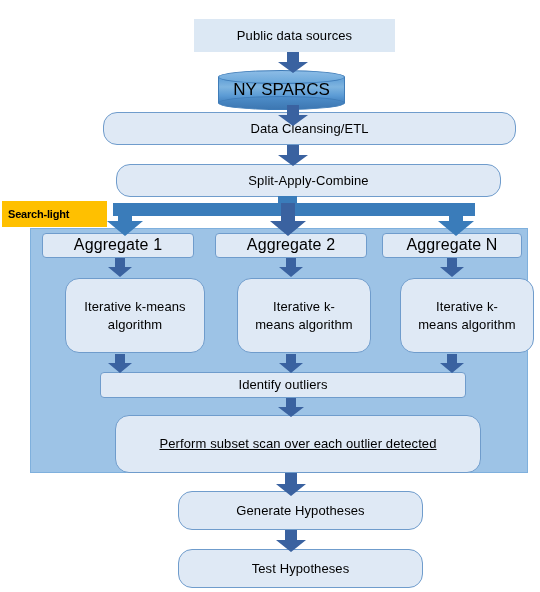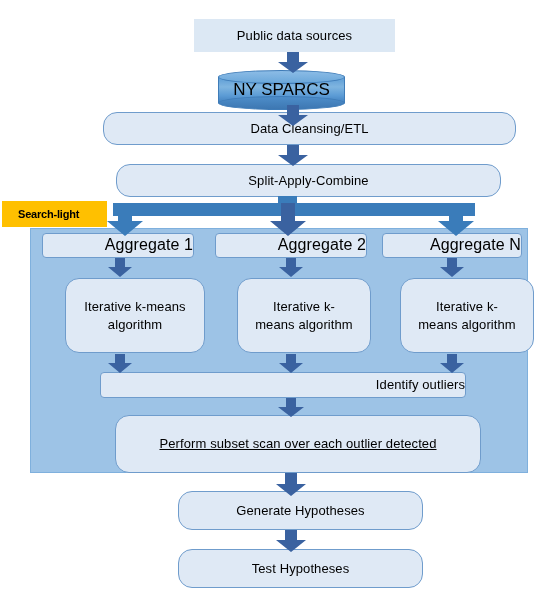--- a/index.html
+++ b/index.html
@@ -28,38 +28,38 @@
     display: flex;
     align-items: center;
     justify-content: center;
     text-align: center;
     line-height: 1.18;
     font-size: 13px;
     letter-spacing: 0.1px;
   }
   .node.sharp { border: none; background: #dce8f4; }
   .node.round { border-radius: 14px; margin-left: 15px; }
-  .node.round-sm { border-radius: 4px; justify-content: flex-end; }
+  .node.round-sm { border-radius: 4px; }
 
   
   #searchlight-panel {
     position: absolute;
     background: #9dc3e6;
     border: 1px solid #7fb0dd;
     box-sizing: border-box;
   }
   #searchlight-tag {
     position: absolute;
     background: #ffc000;
     color: #000000;
     font-size: 11px;
     font-weight: bold;
     display: flex;
     align-items: center;
-    padding-left: 16px;
+    padding-left: 6px;
     box-sizing: border-box;
     letter-spacing: -0.2px;
     z-index: 12;
   }
 
   
   #db-cylinder {
     position: absolute;
     z-index: 6;
   }

